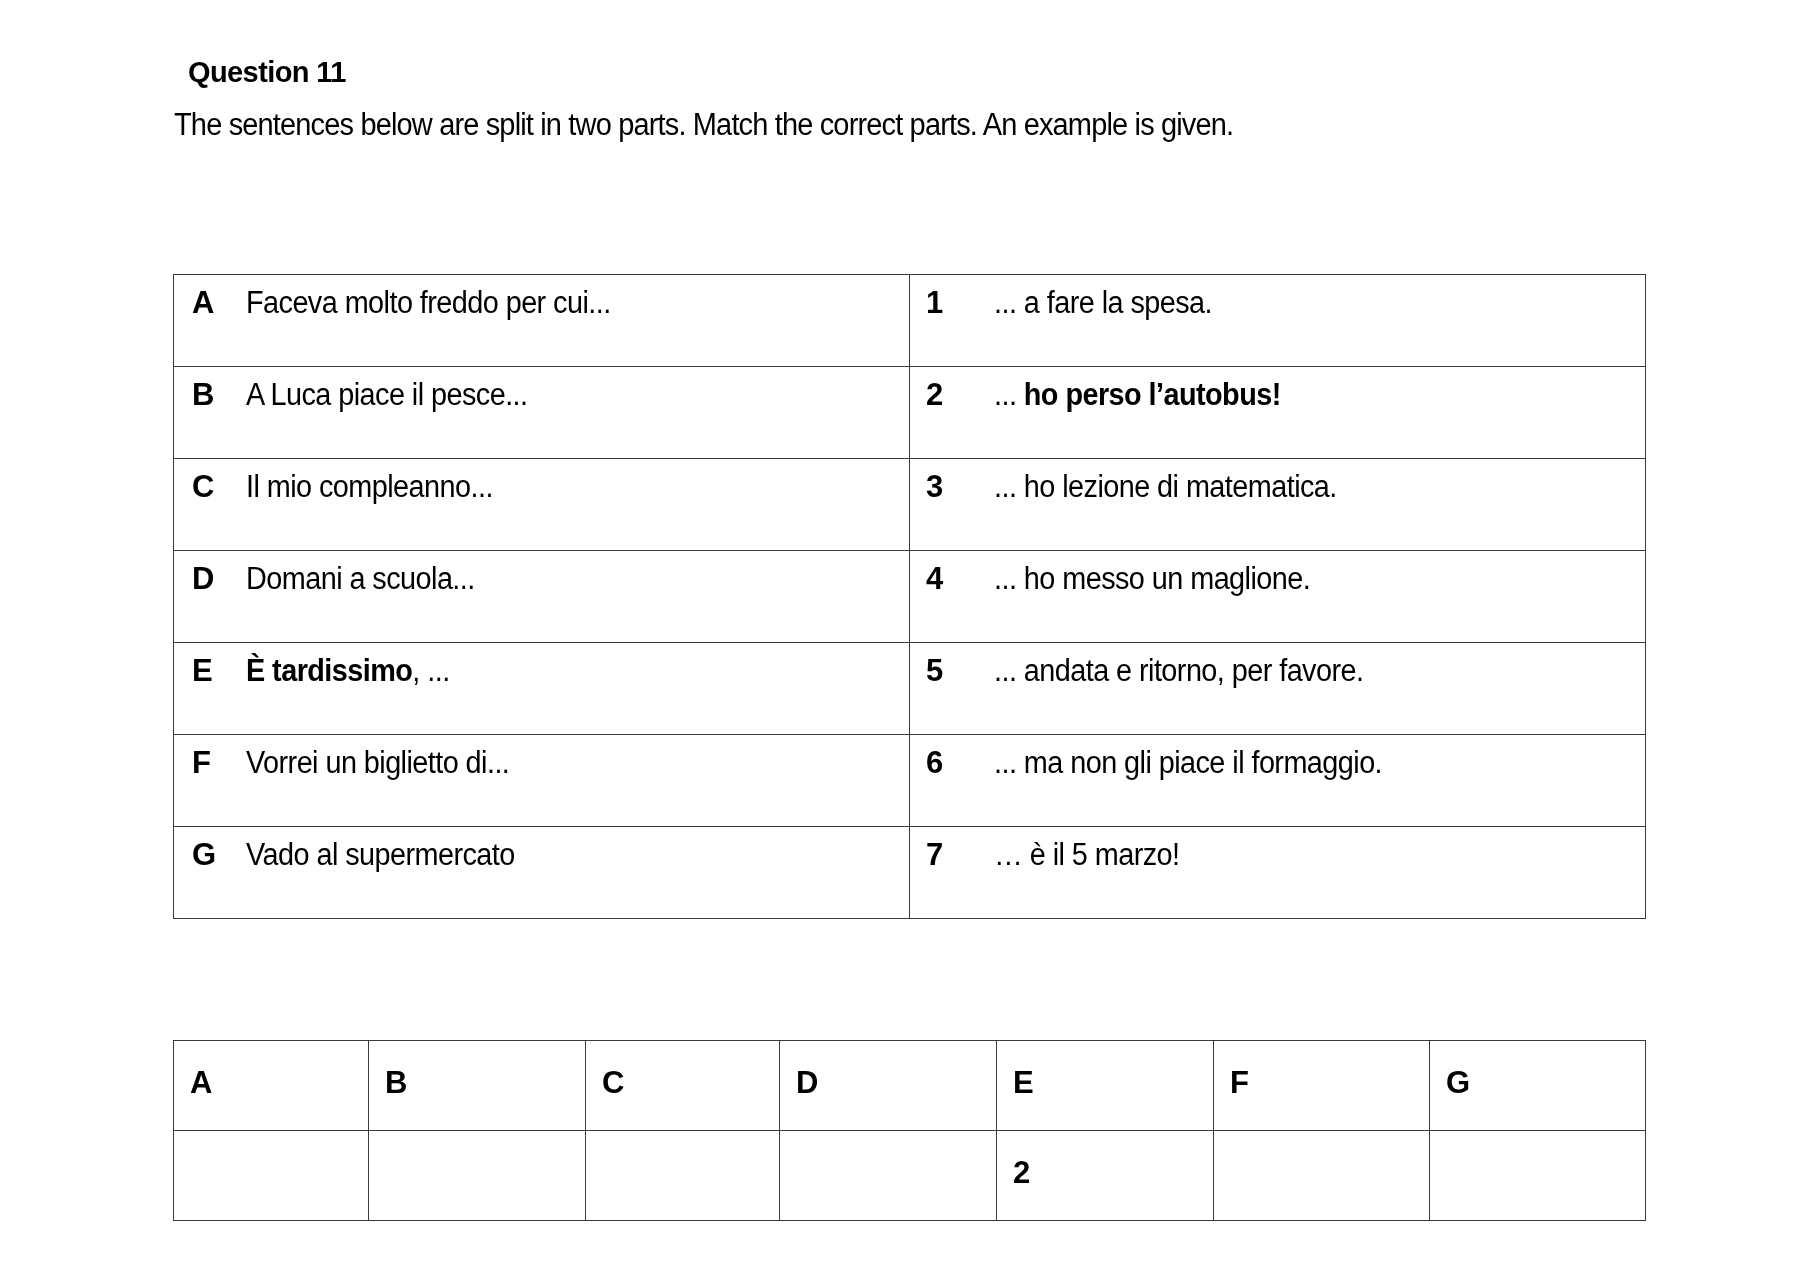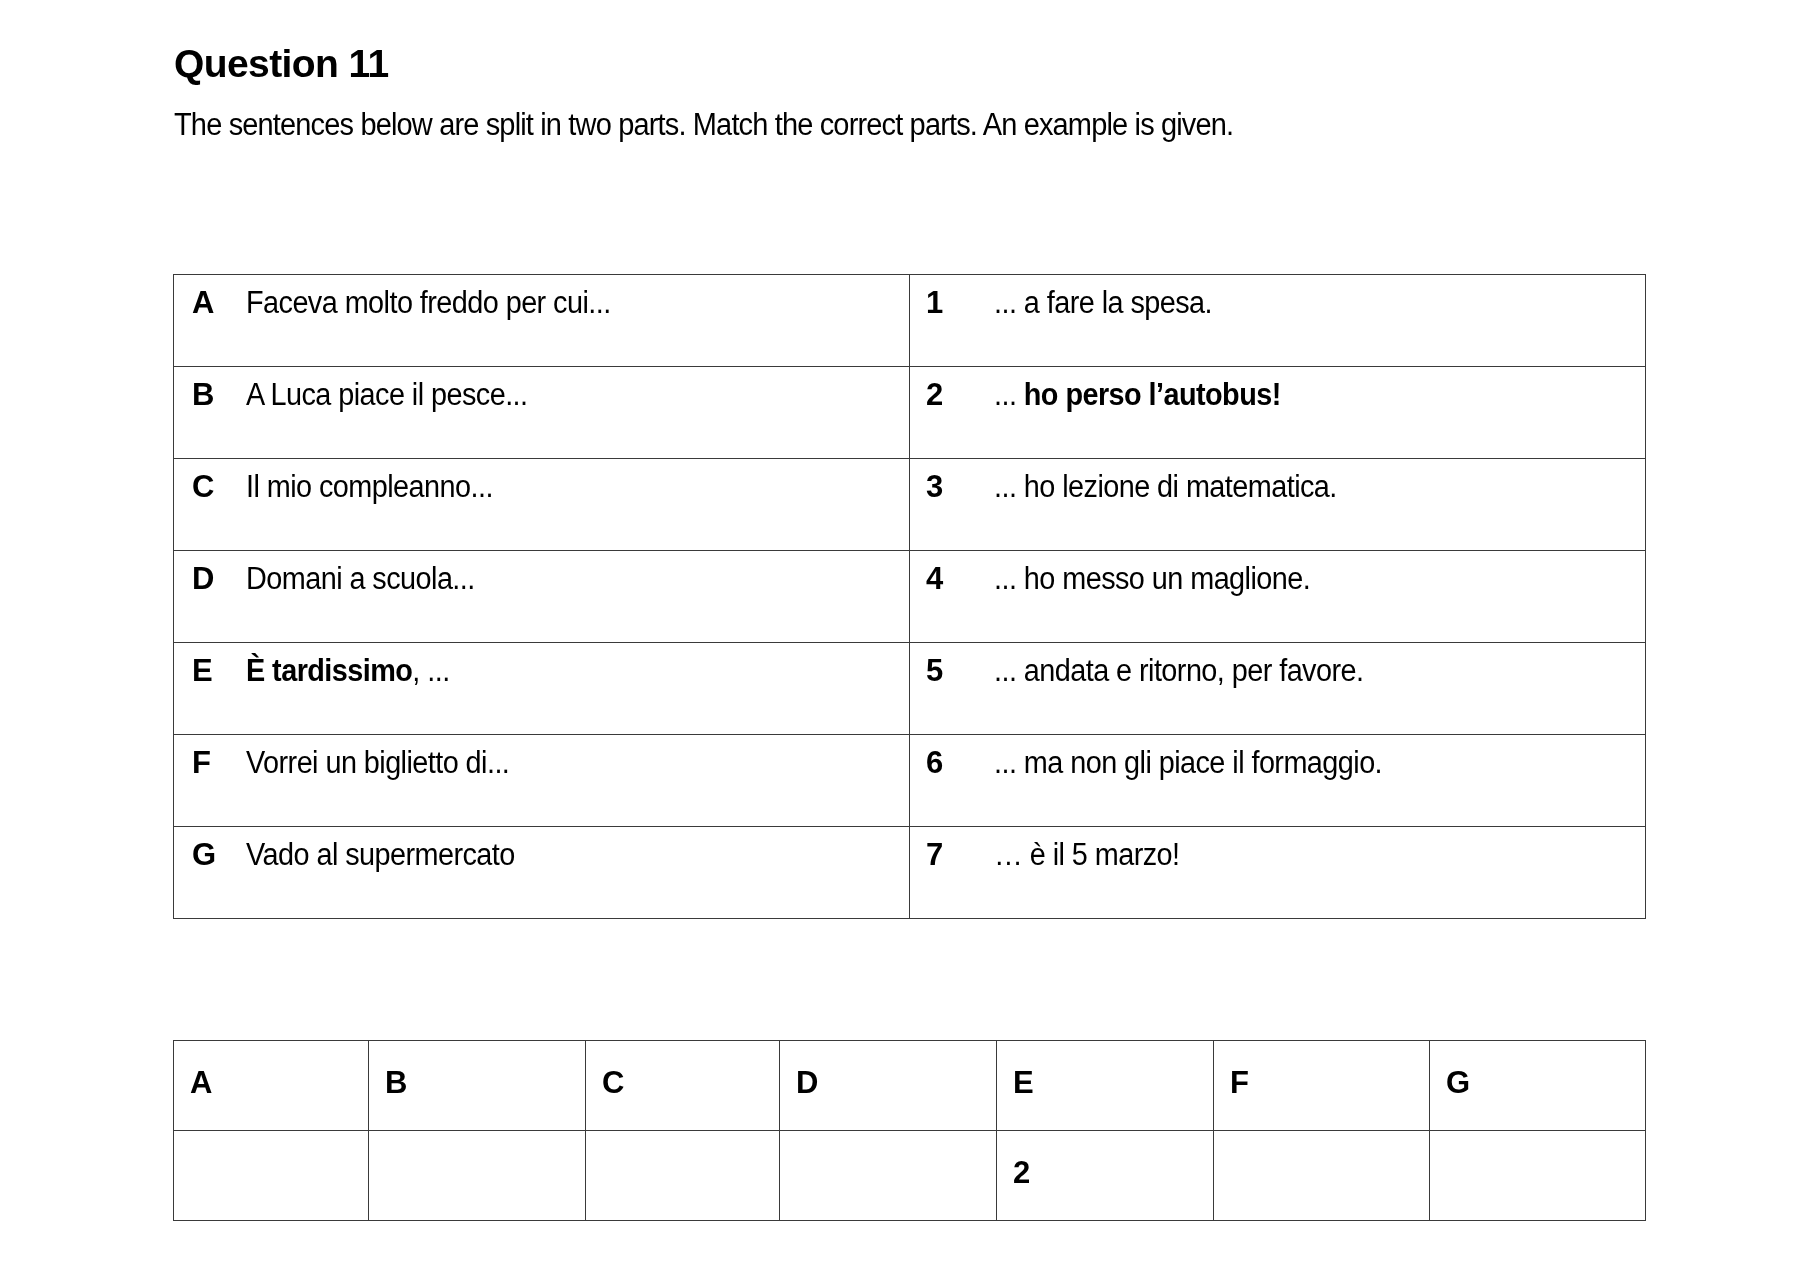--- a/index.html
+++ b/index.html
@@ -2,22 +2,22 @@
 <html><head>
 <meta charset="utf-8">
 <style>
   html, body { margin: 0; padding: 0; background: #ffffff; }
   body {
     width: 1818px; height: 1280px; position: relative; overflow: hidden;
     font-family: "Liberation Sans", sans-serif; color: #000;
   }
   .title {
     position: absolute; left: 174px; top: 42px;
-    font-size: 39px; font-weight: bold; letter-spacing: -0.6px;
-    margin: 0;
+    font-size: 29px; font-weight: bold; letter-spacing: -0.6px;
+    margin: 14px;
   }
   .instr {
     position: absolute; left: 174px; top: 107px;
     font-size: 31px; letter-spacing: -0.9px; white-space: nowrap; margin: 0;
     transform-origin: left top; transform: scaleX(0.935);
   }
   table { border-collapse: collapse; position: absolute; table-layout: fixed; }
   td { border: 1.6px solid #3a3a3a; padding: 0; vertical-align: top; }
 
   .match { left: 173px; top: 274px; width: 1472px; }

